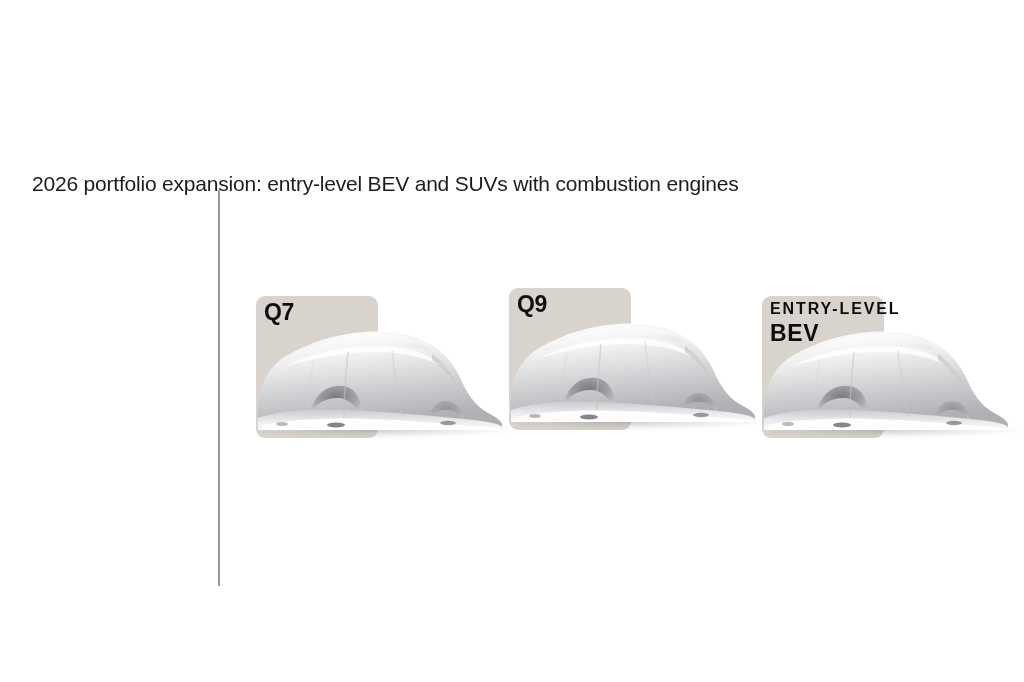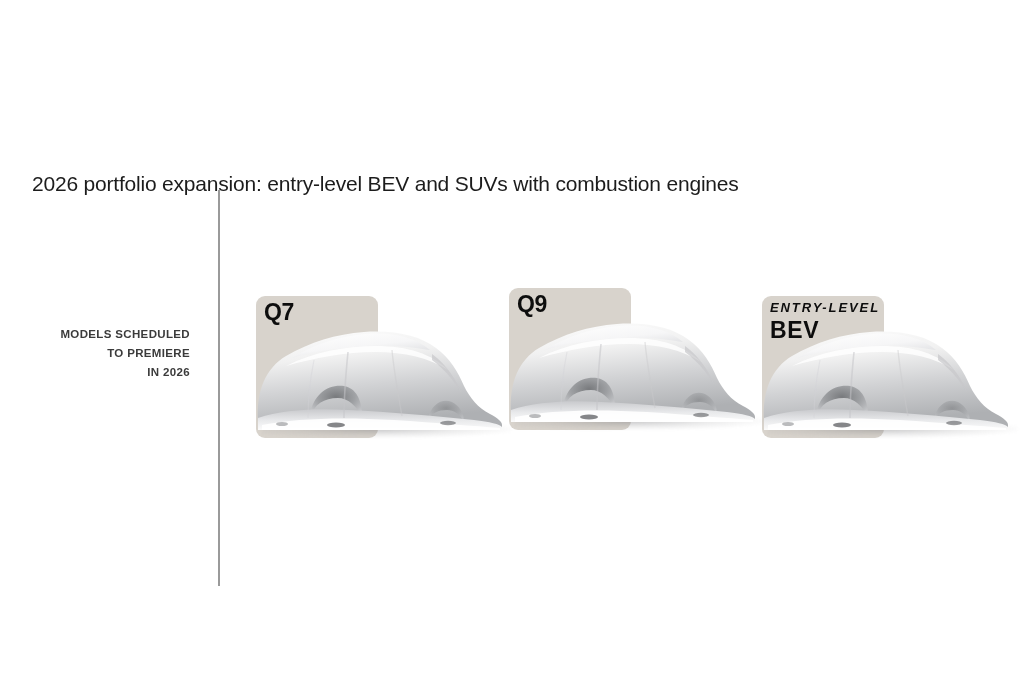--- a/index.html
+++ b/index.html
@@ -79,26 +79,25 @@
     z-index:4;
     color:#0d0d0d;
   }
   .plate-label .big {
     font-size:23px;
     font-weight:700;
     letter-spacing:-0.5px;
     line-height:1;
   }
   .plate-label .small {
-    font-size:13px;
+    font-size:16px;
     font-weight:700;
     letter-spacing:1.9px;
     line-height:1;
     margin-bottom:5px;
-    font-style:italic;
   }
   .plate-label .small + .big { font-size:23px; letter-spacing:0.6px; }
 
   
   .vehicle {
     position:absolute;
     left:-4px; top:6px;
     width:260px; height:154px;
     z-index:3;
   }
@@ -116,25 +115,20 @@
 </style>
 </head>
 <body>
 
 <div class="slide">
 
   <div class="slide-title">2026 portfolio expansion: entry-level BEV and SUVs with combustion engines</div>
 
   <div class="vrule"></div>
 
-  <div class="caption">
-    <div>MODELS SCHEDULED</div>
-    <div>TO PREMIERE</div>
-    <div>IN 2026</div>
-  </div>
 
   <div class="car-row">
 
     <div class="car-cell c1">
       <div class="plate"></div>
       <div class="plate-label">
         <div class="big">Q7</div>
       </div>
       <div class="ground"></div>
       <div class="vehicle">

